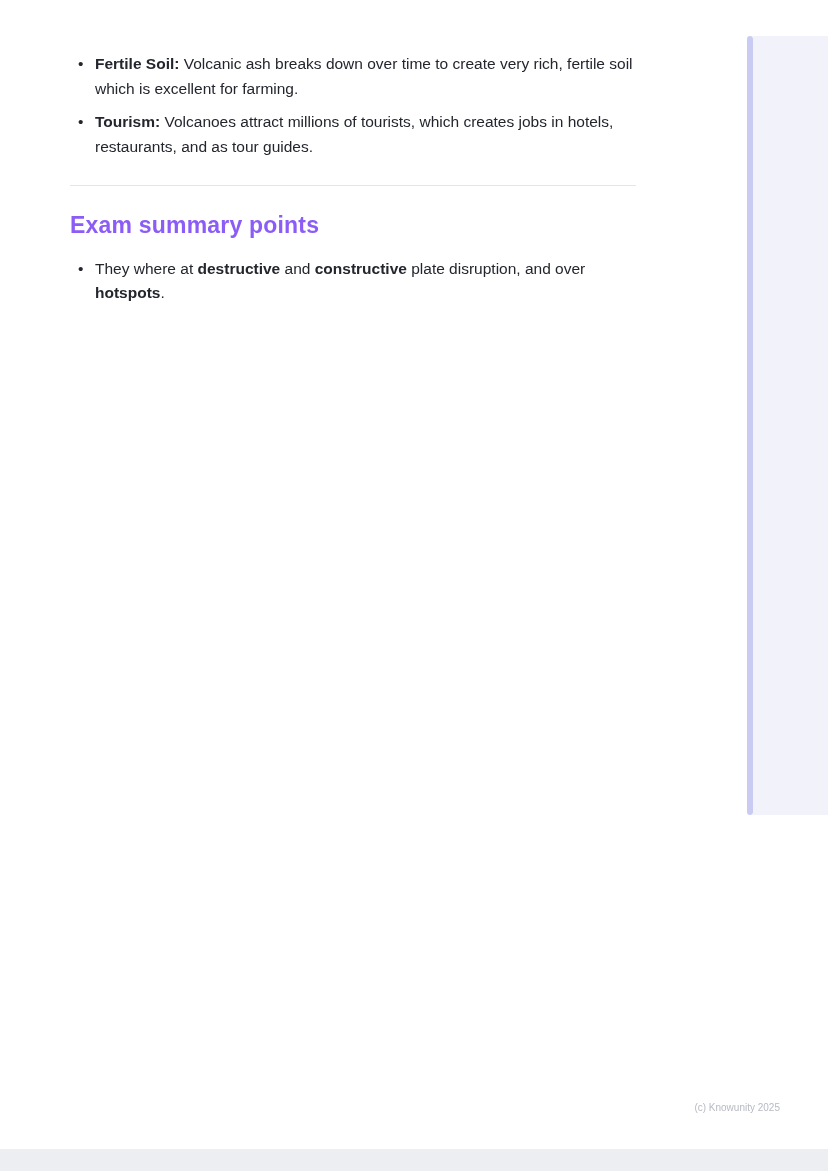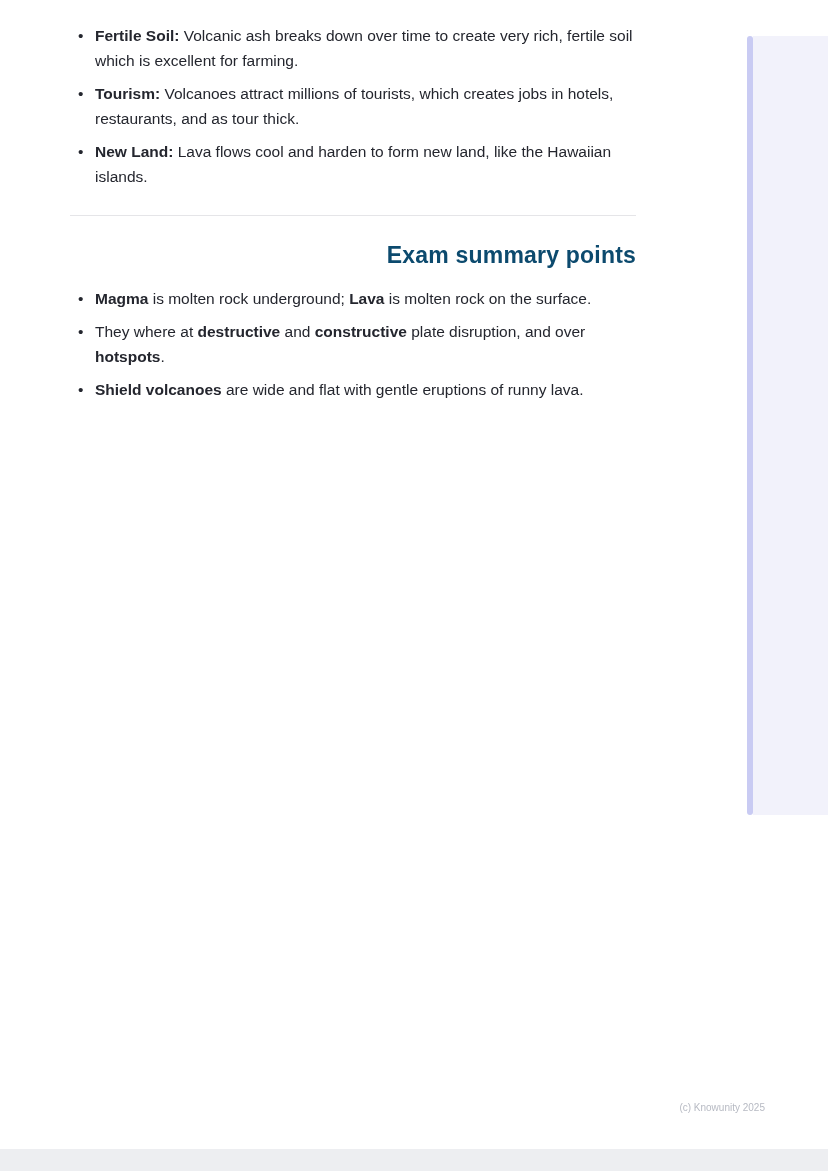--- a/index.html
+++ b/index.html
@@ -10,21 +10,21 @@
     position: relative; overflow: hidden;
   }
   .page {
     position: relative;
     width: 828px; height: 1171px;
     background: #ffffff;
     overflow: hidden;
   }
   .content {
     position: absolute;
-    left: 70px; top: 24px;
+    left: 70px; top: 52px;
     width: 566px;
     color: #24262e;
     font-size: 15.5px;
     line-height: 24.5px;
   }
   ul.bullets { list-style: none; }
   ul.bullets li {
     position: relative;
     padding-left: 25px;
     margin-bottom: 9px;
@@ -36,74 +36,70 @@
     color: #24262e;
   }
   strong { font-weight: bold; }
   .divider {
     border: none;
     border-top: 1px solid #e5e5e8;
     margin: 26px 0 0 0;
     width: 566px;
   }
   .heading {
-    color: #0c4a6e;
+    color: #8b5cf6;
     font-size: 23px;
     font-weight: bold;
     margin: 27px 0 19px 0;
     letter-spacing: 0.2px;
-    text-align: right;
   }
   .side-panel {
     position: absolute;
     left: 753px; top: 36px;
     width: 75px; height: 779px;
     background: #f2f2fb;
   }
   .side-bar {
     position: absolute;
     left: 747px; top: 36px;
     width: 6px; height: 779px;
     background: #c9cbf3;
     border-radius: 3px;
   }
   .footer {
     position: absolute;
-    right: 63px; top: 1102px;
+    right: 48px; top: 1102px;
     font-size: 10px;
     color: #b7bac3;
   }
   .bottom-band {
     position: absolute;
     left: 0; bottom: 0;
     width: 100%; height: 22px;
     background: #edeef1;
   }
 </style>
 </head>
 <body>
 
 <div class="page">
 
   <div class="content">
 
     <ul class="bullets">
         <li><strong>Fertile Soil:</strong><span> Volcanic ash breaks down over time to create very rich, fertile soil which is excellent for farming.</span></li>
-        <li><strong>Tourism:</strong><span> Volcanoes attract millions of tourists, which creates jobs in hotels, restaurants, and as tour thick.</span></li>
-        <li><strong>New Land:</strong><span> Lava flows cool and harden to form new land, like the Hawaiian islands.</span></li>
+        <li><strong>Tourism:</strong><span> Volcanoes attract millions of tourists, which creates jobs in hotels, restaurants, and as tour guides.</span></li>
       </ul>
 
     <hr class="divider">
 
     <h2 class="heading">Exam summary points</h2>
 
     <ul class="bullets">
-        <li><strong>Magma</strong><span> is molten rock underground; </span><strong>Lava</strong><span> is molten rock on the surface.</span></li>
         <li><span>They where at </span><strong>destructive</strong><span> and </span><strong>constructive</strong><span> plate disruption, and over </span><strong>hotspots</strong><span>.</span></li>
-        <li><strong>Shield volcanoes</strong><span> are wide and flat with gentle eruptions of runny lava.</span></li>
       </ul>
 
   </div>
 
   <div class="side-panel"></div>
   <div class="side-bar"></div>
 
   <div class="footer">(c) Knowunity 2025</div>
 
   <div class="bottom-band"></div>

